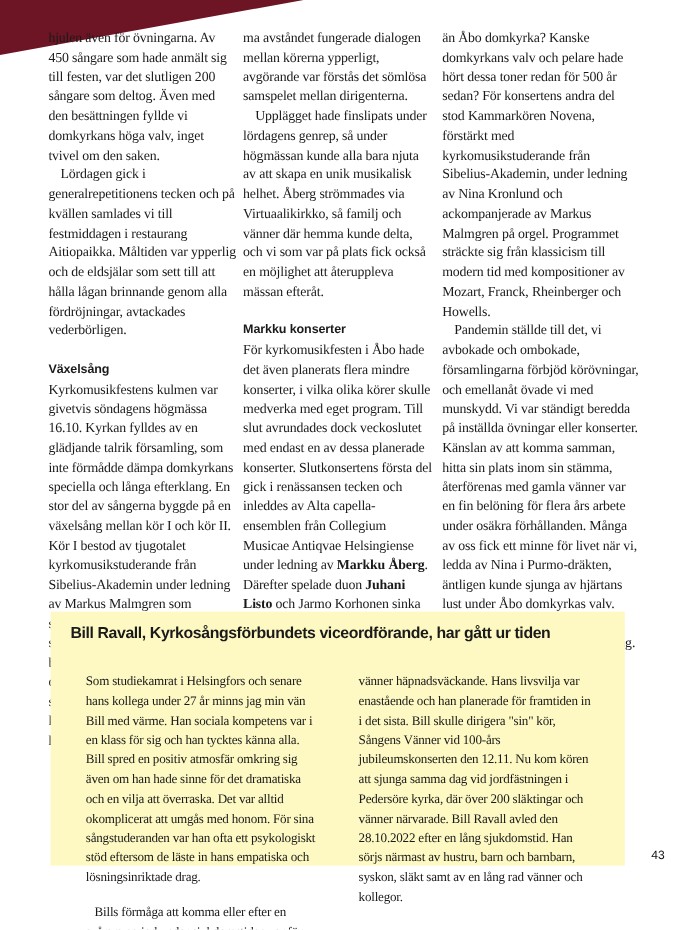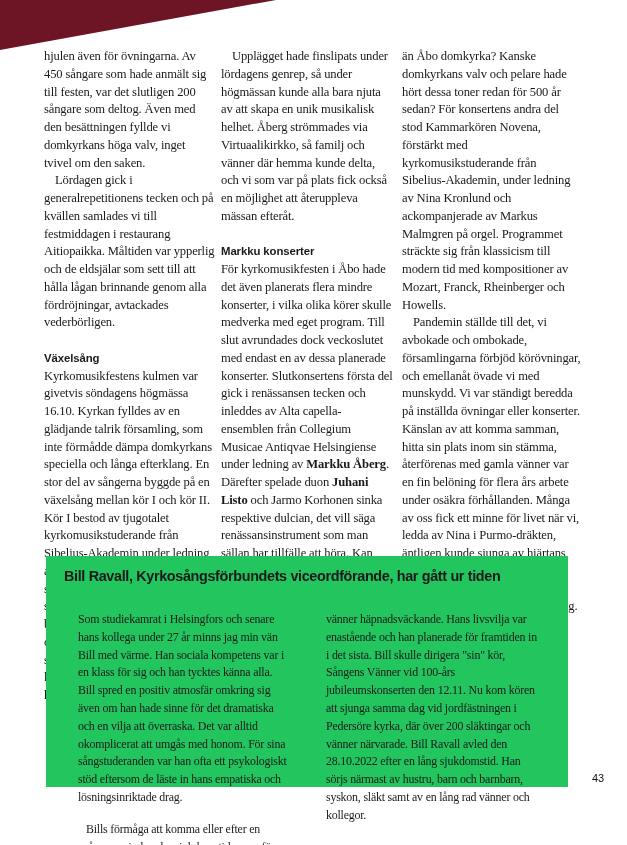--- a/index.html
+++ b/index.html
@@ -1,29 +1,29 @@
 <!DOCTYPE html>
 <html><head>
 <meta charset="utf-8">
 <style>
   html, body { margin:0; padding:0; }
   body { width:627px; height:845px; background:#ffffff; position:relative; overflow:hidden;
          font-family:"Liberation Serif", "DejaVu Serif", serif; color:#1a1a1a; }
   .banner { position:absolute; left:0; top:0; width:627px; height:60px; }
-  .col { position:absolute; top:48px; font-size:12.6px; line-height:17.75px; letter-spacing:-0.15px; }
+  .col { position:absolute; top:26px; font-size:12.6px; line-height:17.75px; letter-spacing:-0.15px; }
   .col1 { left:44px; width:172px; }
   .col2 { left:221px; width:172px; }
   .col3 { left:402px; width:180px; }
   .col p { margin:0; text-indent:0; }
   .col p.indent { text-indent:11px; }
   .col .gap { height:17.75px; }
   .subhead { font-family:"Liberation Sans", "DejaVu Sans", sans-serif; font-weight:bold; font-size:11.4px; line-height:17.75px; letter-spacing:-0.1px; }
   .byline { font-family:"Liberation Sans", "DejaVu Sans", sans-serif; font-size:11.6px; line-height:16px; color:#222; margin-top:6px; }
   b.name { font-weight:bold;text-align:center; }
-  .box { position:absolute; left:46px; top:556px; width:522px; height:231px; background:#22c55e; }
+  .box { position:absolute; left:46px; top:556px; width:522px; height:231px; background:#fef9c3; }
   .box-title { position:absolute; left:18px; top:12px; font-family:"Liberation Sans", "DejaVu Sans", sans-serif;
                font-weight:bold; font-size:14.4px; letter-spacing:-0.35px; color:#1a1a1a; white-space:nowrap; }
   .bcol { position:absolute; top:41px; font-size:11.9px; line-height:17.8px; letter-spacing:-0.2px; }
   .bcol1 { left:18px; width:238px; }
   .bcol2 { left:266px; width:240px; }
   .bcol p { margin:14px; }
   .bcol p.indent { text-indent:8px; }
   .bsign { font-family:"Liberation Sans", "DejaVu Sans", sans-serif; font-size:11.8px; margin-top:17px; letter-spacing:-0.2px; }
   .pageno { position:absolute; left:592px; top:772px; font-family:"Liberation Sans", "DejaVu Sans", sans-serif; font-size:11px; color:#111; }
 </style>
@@ -36,20 +36,21 @@
 
 <div class="col col1">
   <p>hjulen även för övningarna. Av 450 sångare som hade anmält sig till festen, var det slutligen 200 sångare som deltog. Även med den besättningen fyllde vi domkyrkans höga valv, inget tvivel om den saken.</p>
   <p class="indent">Lördagen gick i generalrepetitionens tecken och på kvällen samlades vi till festmiddagen i restaurang Aitiopaikka. Måltiden var ypperlig och de eldsjälar som sett till att hålla lågan brinnande genom alla fördröjningar, avtackades vederbörligen.</p>
   <div class="gap"></div>
   <div class="subhead">Växelsång</div>
   <p><span>Kyrkomusikfestens kulmen var givetvis söndagens högmässa 16.10. Kyrkan fylldes av en glädjande talrik församling, som inte förmådde dämpa domkyrkans speciella och långa efterklang. En stor del av sångerna byggde på en växelsång mellan kör I och kör II. Kör I bestod av tjugotalet kyrkomusikstuderande från Sibelius-Akademin under ledning av Markus Malmgren som samtidigt trakterade orgeln. Kör II, som leddes av </span><b class="name">Nina Kronlund</b><span>, bestod av de ca 200 sångarna från olika håll av Borgå stift. Kör I sjöng uppifrån orgelläktaren och kör II var uppställd framför högkoret. Trots det enor-</span></p>
 </div>
 
 <div class="col col2">
+  <p>ma avståndet fungerade dialogen mellan körerna ypperligt, avgörande var förstås det sömlösa samspelet mellan dirigenterna.</p>
   <p class="indent">Upplägget hade finslipats under lördagens genrep, så under högmässan kunde alla bara njuta av att skapa en unik musikalisk helhet. Åberg strömmades via Virtuaalikirkko, så familj och vänner där hemma kunde delta, och vi som var på plats fick också en möjlighet att återuppleva mässan efteråt.</p>
   <div class="gap"></div>
   <div class="subhead">Markku konserter</div>
   <p><span>För kyrkomusikfesten i Åbo hade det även planerats flera mindre konserter, i vilka olika körer skulle medverka med eget program. Till slut avrundades dock veckoslutet med endast en av dessa planerade konserter. Slutkonsertens första del gick i renässansen tecken och inleddes av Alta capella-ensemblen från Collegium Musicae Antiqvae Helsingiense under ledning av </span><b class="name">Markku Åberg</b><span>. Därefter spelade duon </span><b class="name">Juhani Listo</b><span> och Jarmo Korhonen sinka respektive dulcian, det vill säga renässansinstrument som man sällan har tillfälle att höra. Kan man tänka sig en finare inramning för dessa instrument</span></p>
 </div>
 
 <div class="col col3">
   <p>än Åbo domkyrka? Kanske domkyrkans valv och pelare hade hört dessa toner redan för 500 år sedan? För konsertens andra del stod Kammarkören Novena, förstärkt med kyrkomusikstuderande från Sibelius-Akademin, under ledning av Nina Kronlund och ackompanjerade av Markus Malmgren på orgel. Programmet sträckte sig från klassicism till modern tid med kompositioner av Mozart, Franck, Rheinberger och Howells.</p>
   <p class="indent">Pandemin ställde till det, vi avbokade och ombokade, församlingarna förbjöd körövningar, och emellanåt övade vi med munskydd. Vi var ständigt beredda på inställda övningar eller konserter. Känslan av att komma samman, hitta sin plats inom sin stämma, återförenas med gamla vänner var en fin belöning för flera års arbete under osäkra förhållanden. Många av oss fick ett minne för livet när vi, ledda av Nina i Purmo-dräkten, äntligen kunde sjunga av hjärtans lust under Åbo domkyrkas valv. Aldrig förstummas tonen från himlen i själens glada pilgrimssång.</p>
   <div class="byline">

